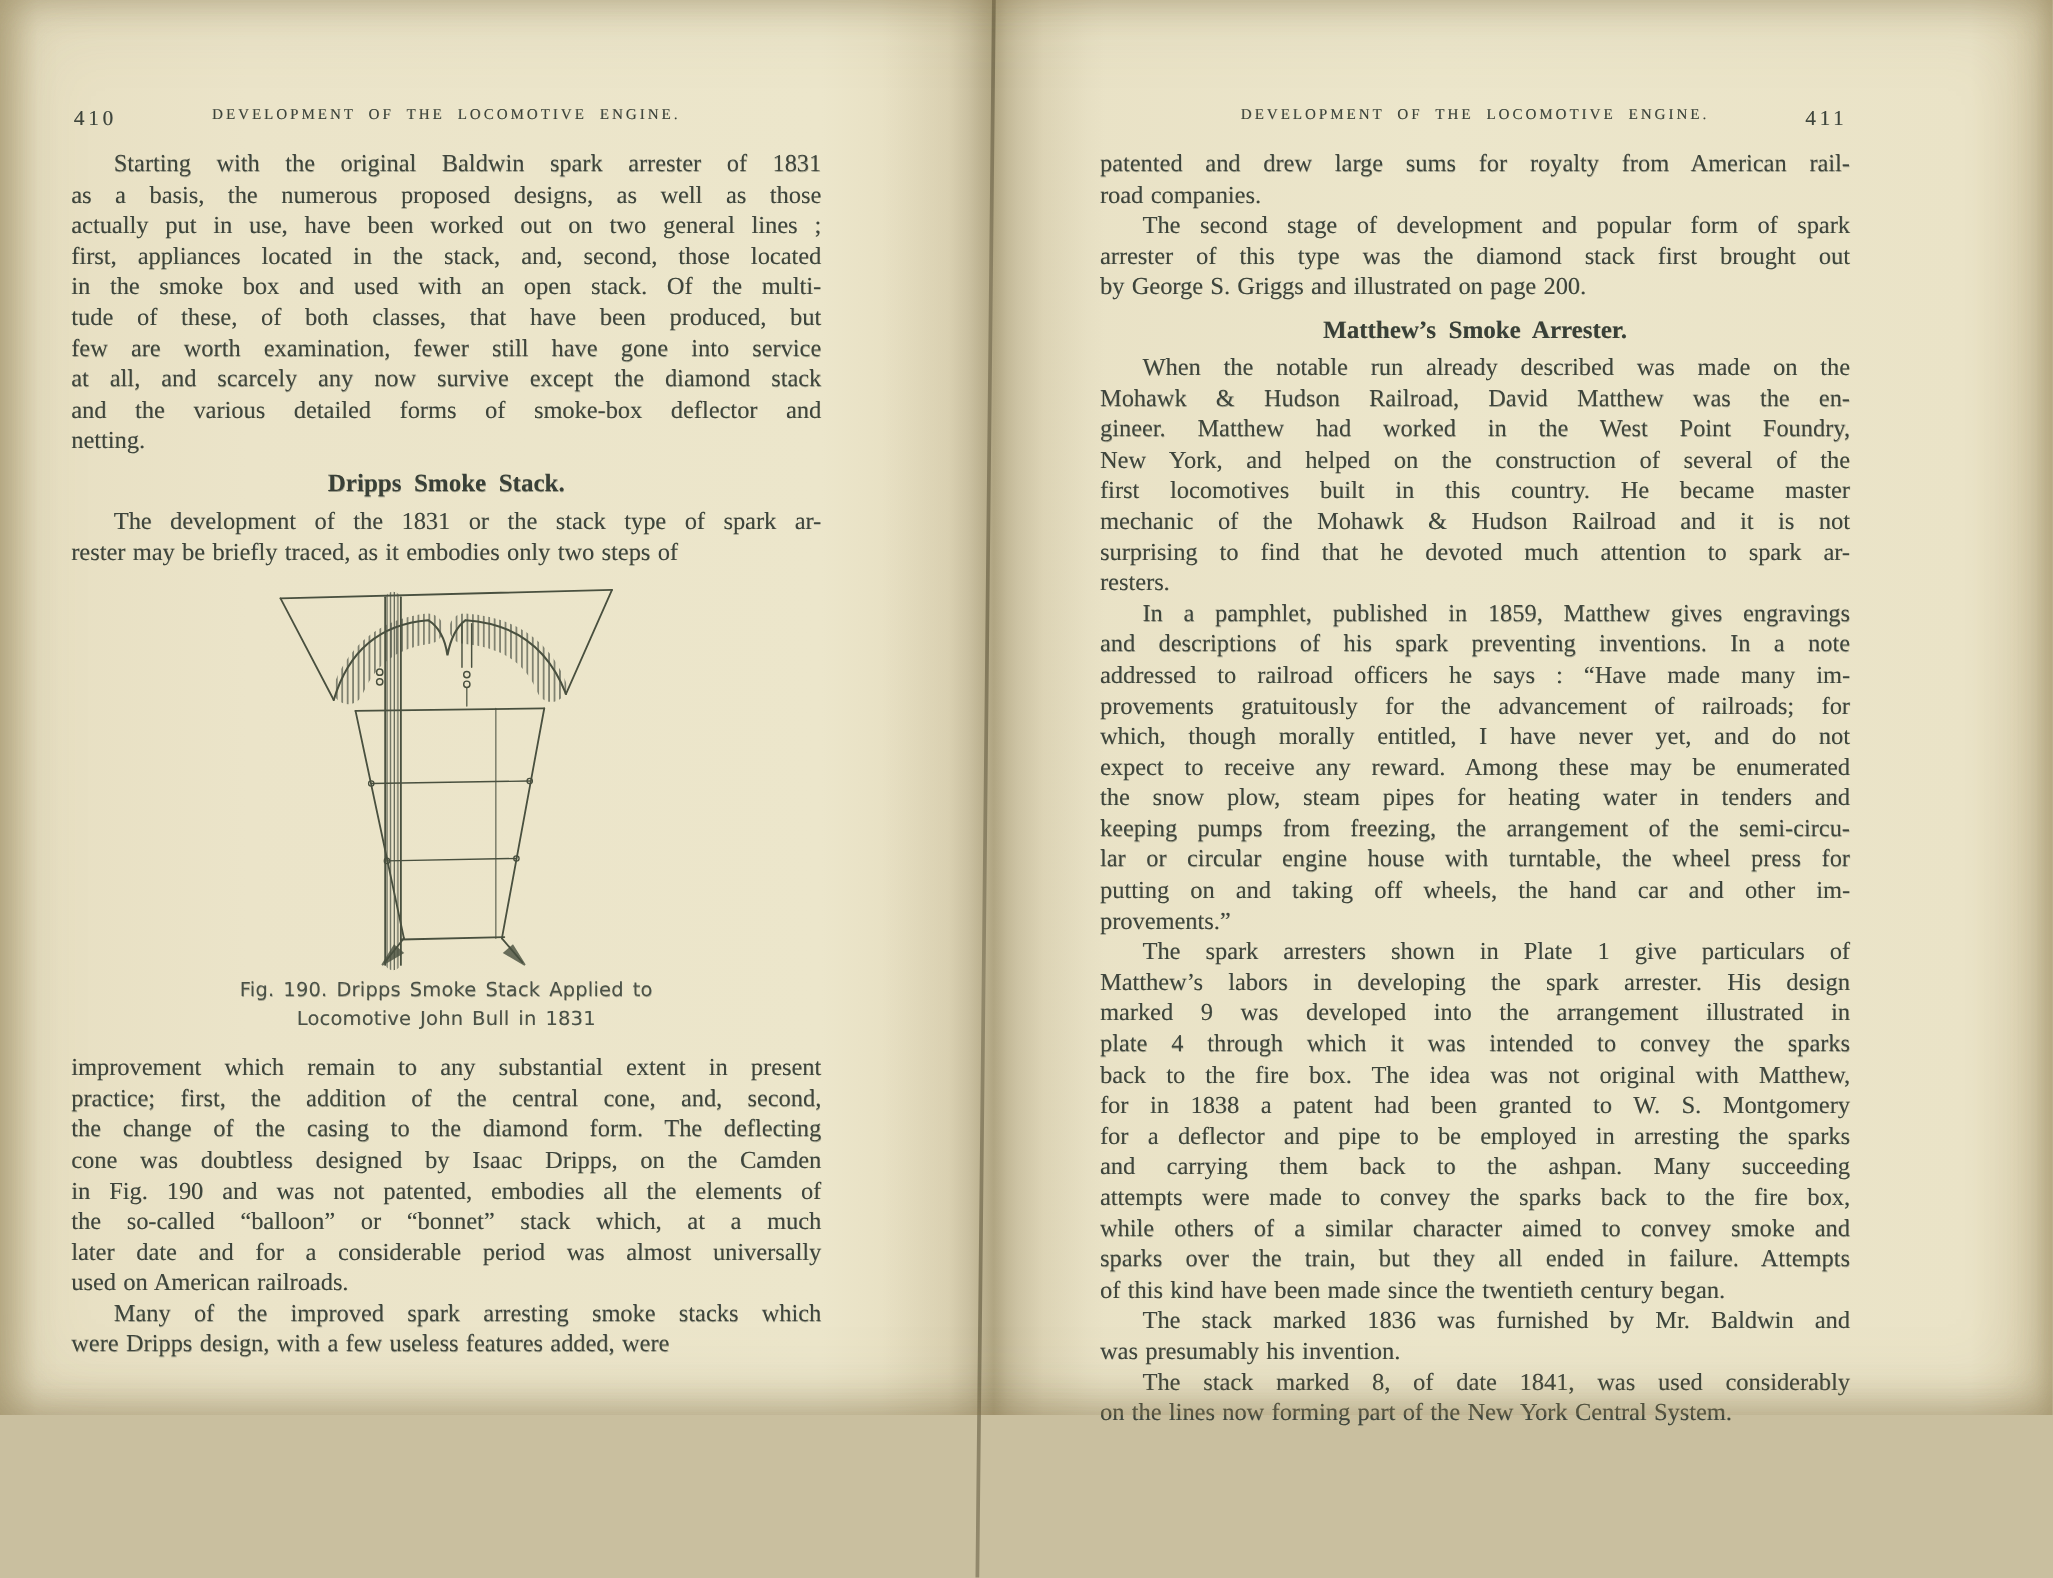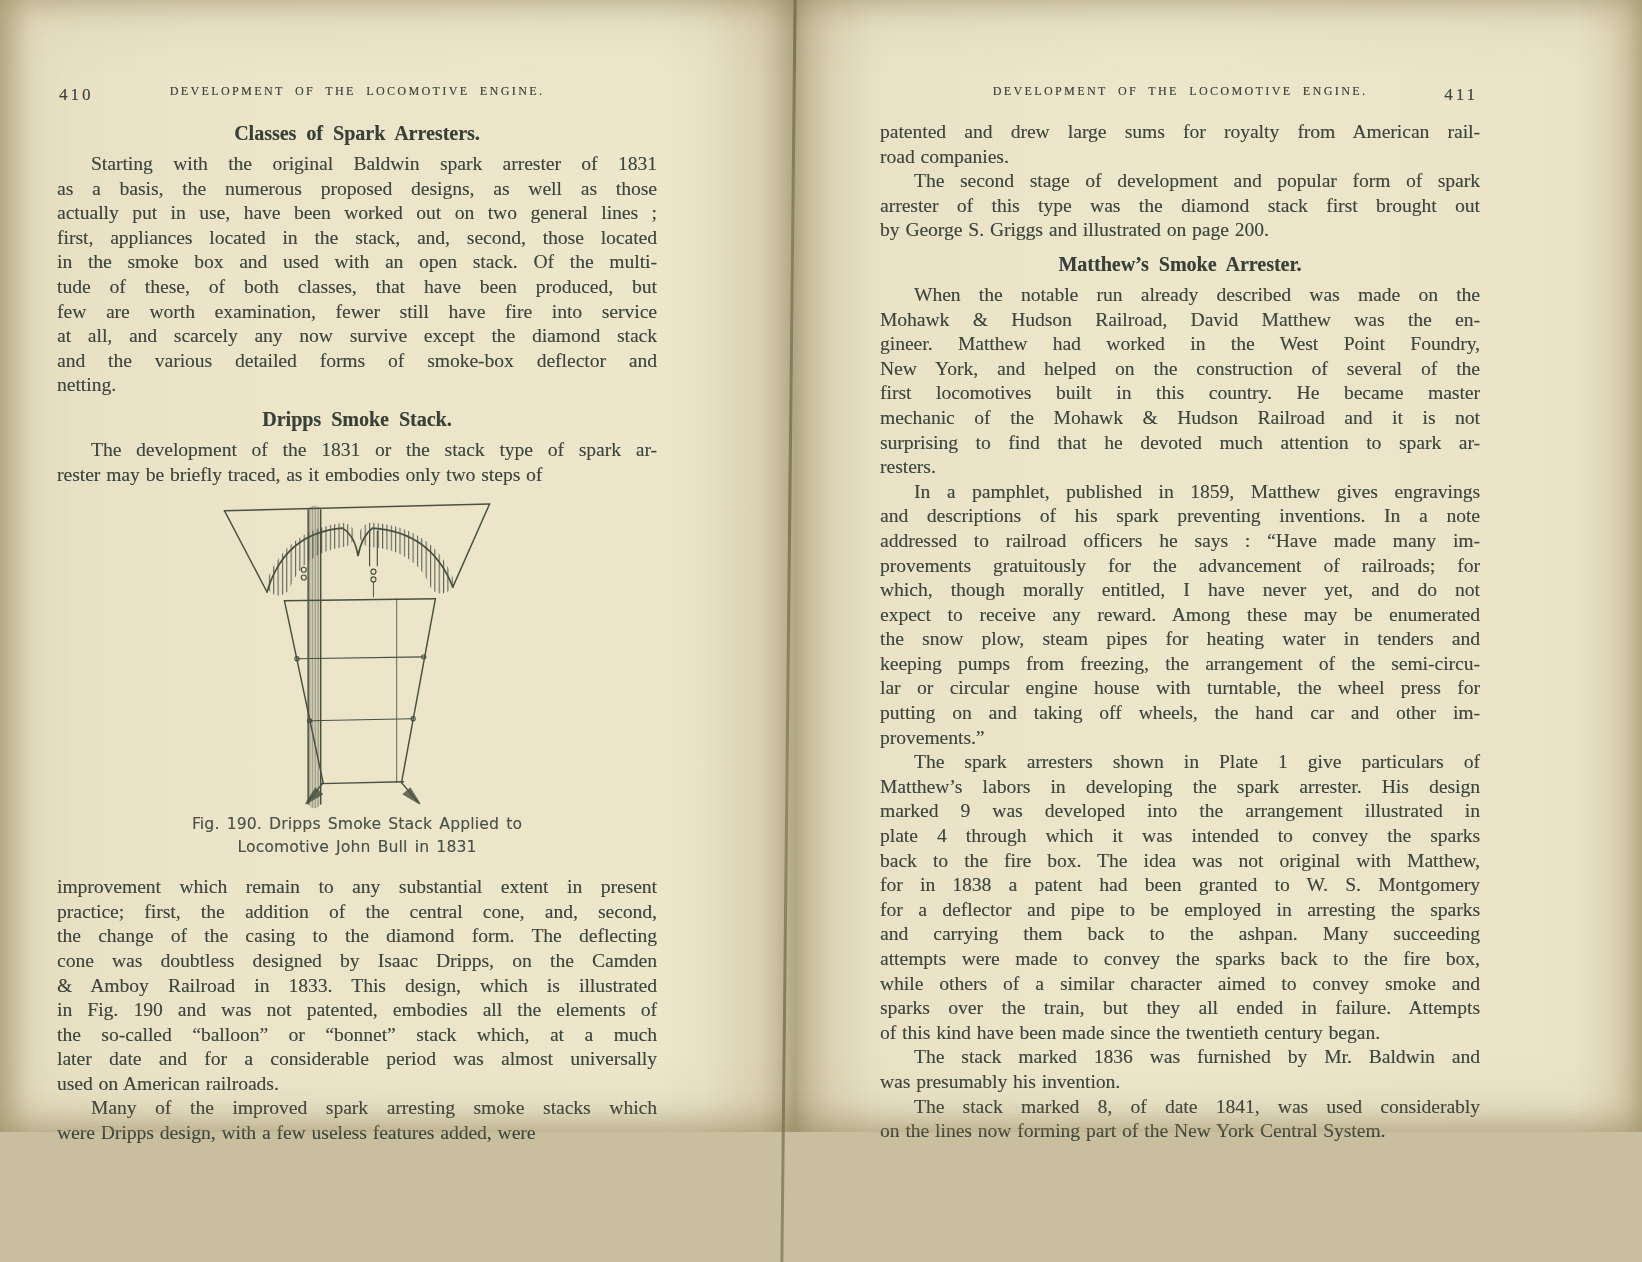--- a/index.html
+++ b/index.html
@@ -82,29 +82,28 @@
 <body>
 
 <div class="scan">
 
   <div class="page page-left">
     <div class="page-head">
       <span class="pagenum">410</span>
       <div class="running-head">DEVELOPMENT OF THE LOCOMOTIVE ENGINE.</div>
     </div>
     <div class="content">
-      <h2 class="sec-heading">Classes of Spark Arresters.</h2>
       <div class="para">
           <div class="line indent">Starting with the original Baldwin spark arrester of 1831</div>
           <div class="line">as a basis, the numerous proposed designs, as well as those</div>
           <div class="line">actually put in use, have been worked out on two general lines ;</div>
           <div class="line">first, appliances located in the stack, and, second, those located</div>
           <div class="line">in the smoke box and used with an open stack.  Of the multi-</div>
           <div class="line">tude of these, of both classes, that have been produced, but</div>
-          <div class="line">few are worth examination, fewer still have fire into service</div>
+          <div class="line">few are worth examination, fewer still have gone into service</div>
           <div class="line">at all, and scarcely any now survive except the diamond stack</div>
           <div class="line">and the various detailed forms of smoke-box deflector and</div>
           <div class="line last">netting.</div>
         </div>
       <h2 class="sec-heading spaced">Dripps Smoke Stack.</h2>
       <div class="para">
           <div class="line indent">The development of the 1831 or the stack type of spark ar-</div>
           <div class="line last">rester may be briefly traced, as it embodies only two steps of</div>
         </div>
 
@@ -166,21 +165,20 @@
             <div class="line">Fig. 190.  Dripps Smoke Stack Applied to</div>
             <div class="line last">Locomotive John Bull in 1831</div>
           </figcaption>
       </figure>
 
       <div class="para mt16">
           <div class="line">improvement which remain to any substantial extent in present</div>
           <div class="line">practice; first, the addition of the central cone, and, second,</div>
           <div class="line">the change of the casing to the diamond form.  The deflecting</div>
           <div class="line">cone was doubtless designed by Isaac Dripps, on the Camden</div>
-          <div class="line">&amp; Amboy Railroad in 1833.  This design, which is illustrated</div>
           <div class="line">in Fig. 190 and was not patented, embodies all the elements of</div>
           <div class="line">the so-called “balloon” or “bonnet” stack which, at a much</div>
           <div class="line">later date and for a considerable period was almost universally</div>
           <div class="line last">used on American railroads.</div>
         </div>
       <div class="para">
           <div class="line indent">Many of the improved spark arresting smoke stacks which</div>
           <div class="line last">were Dripps design, with a few useless features added, were</div>
         </div>
     </div>

